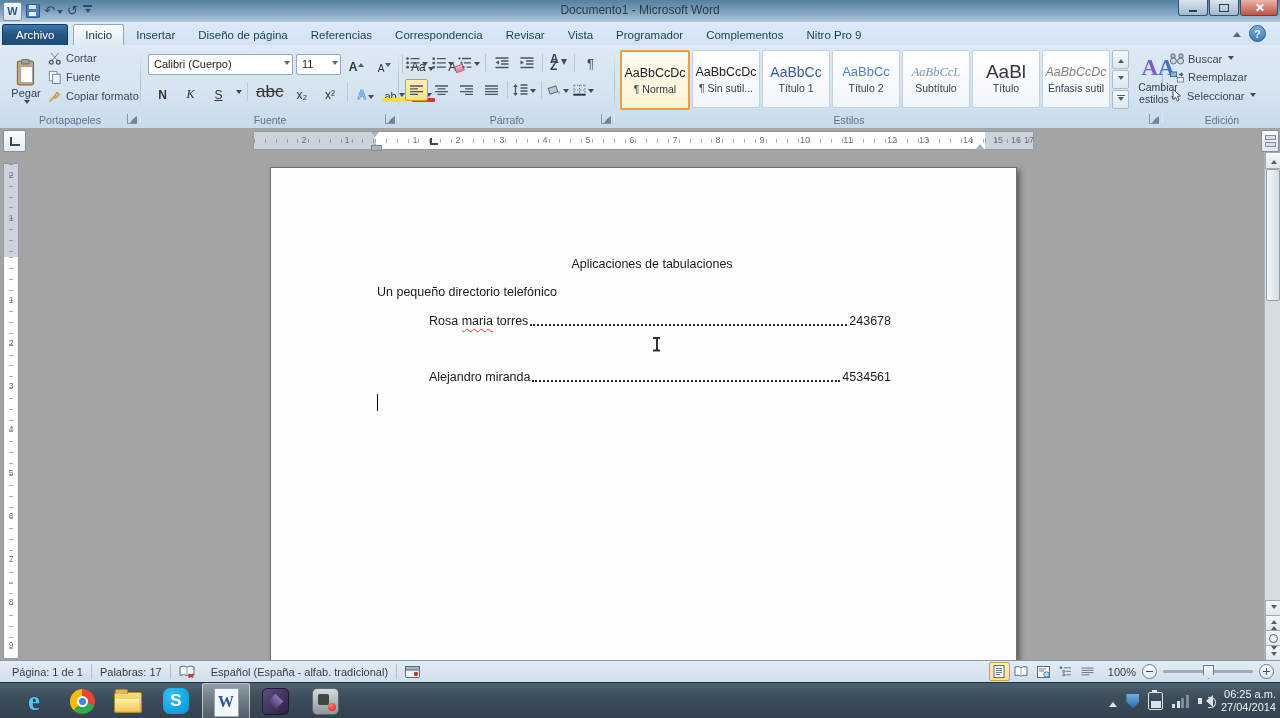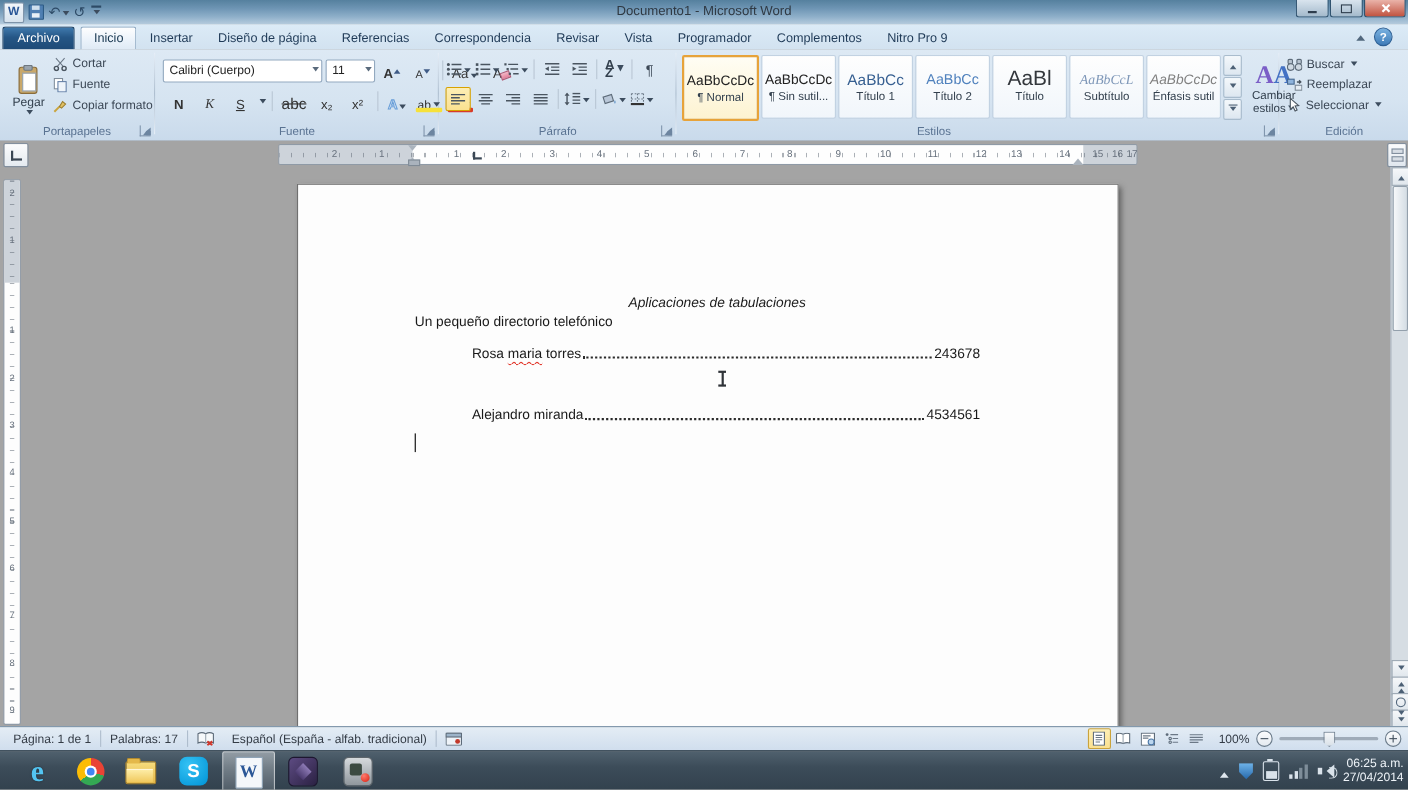--- a/index.html
+++ b/index.html
@@ -61,21 +61,21 @@
   #g-clip .paste{position:absolute;left:6px;top:4px;width:38px;height:66px;display:flex;flex-direction:column;align-items:center;font-size:11px;color:#33404e;}
   #g-clip .clip-rows{position:absolute;left:48px;top:6px;display:flex;flex-direction:column;gap:5px;}
 
   
   .combo{background:#fff;border:1px solid #93a9bf;border-radius:2px;height:19px;display:flex;align-items:center;
     font-size:11px;color:#222;padding:0 2px 0 5px;}
   .combo .dd{margin-left:4px;border-top-color:#5a6a7c;}
   .fbtn{height:20px;min-width:19px;padding:0 2px;display:flex;align-items:flex-end;justify-content:center;
     font-size:12px;color:#333;border:1px solid transparent;border-radius:2px;}
   .fb-b{font-weight:bold;} .fb-i{font-style:italic;font-family:"Liberation Serif",serif;}
-  .fb-u{text-decoration:underline;} .fb-s{text-decoration:line-through;font-size:14px;}
+  .fb-u{text-decoration:underline;} .fb-s{text-decoration:line-through;font-size:17px;}
   .tiny-tri-up{width:0;height:0;border:3px solid transparent;border-bottom:4px solid #3f5b86;margin-bottom:7px;margin-left:1px;}
   .tiny-tri-dn{width:0;height:0;border:3px solid transparent;border-top:4px solid #3f5b86;margin-bottom:4px;margin-left:1px;}
   .underbar{position:relative;}
   .underbar .bar{position:absolute;left:0;right:0;bottom:0px;height:4px;border-radius:1px;}
 
   
   .picon{height:20px;min-width:21px;display:flex;align-items:center;justify-content:center;border:1px solid transparent;border-radius:2px;}
   .picon.active{background:linear-gradient(#fdeeb5,#fbe190);border-color:#d8a200;}
   .sortAZ{font-size:12px;line-height:7px;width:9px;display:inline-block;color:#33404e;font-weight:bold;letter-spacing:0;word-break:break-all;}
 
@@ -124,21 +124,21 @@
   .rulbtn i{display:block;width:9px;height:3px;background:#d8dee5;border:1px solid #828f9e;}
   .vruler{position:absolute;left:3px;top:35px;width:14px;height:494px;background:#fdfdfd;border:1px solid #8f9aa6;border-radius:2px;}
   .vseg{position:absolute;left:0;right:0;
     background-image:repeating-linear-gradient(180deg,rgba(90,100,112,.5) 0 1px,transparent 1px 10.85px);
     background-size:4px 100%;background-position:center 0;background-repeat:no-repeat;}
   .vseg.gray{background-color:#cdd3da;}
   .vn{position:absolute;left:0;right:0;text-align:center;font-size:8.5px;color:#67717d;}
 
   .page{position:absolute;left:270px;top:39px;width:745px;height:493px;background:#fdfdfd;
     border:1px solid #6f6f6f;box-shadow:3px 3px 5px rgba(40,40,40,.55);}
-  .doc-heading{position:absolute;left:18px;top:100px;width:726px;text-align:center;font-size:12.5px;color:#1a1a1a;font-style:italic;}
+  .doc-heading{position:absolute;left:18px;top:89px;width:726px;text-align:center;font-size:12.5px;color:#1a1a1a;}
   .doc-intro{position:absolute;left:106px;top:117px;font-size:12.5px;color:#1a1a1a;}
   .entry{position:absolute;left:158px;width:462px;display:flex;align-items:flex-end;font-size:12.5px;color:#1a1a1a;line-height:16px;}
   .entry .leader{flex:1;border-bottom:2px dotted #2b2b2b;margin:0 2px 3px 2px;}
   .keepws{white-space:pre;}
   .miss{text-decoration:underline wavy #e23a2e;text-decoration-thickness:1px;text-underline-offset:2.5px;}
   .caret{position:absolute;left:106px;top:226px;width:1.4px;height:17px;background:#000;animation:blink 1.1s step-end infinite;}
   @keyframes blink{50%{opacity:0;}}
   .ibeam{position:absolute;left:381px;top:169px;width:9px;height:15px;}
   .ibeam:before{content:"";position:absolute;left:4px;top:1px;width:1.5px;height:13px;background:#2f3338;}
   .ibeam:after{content:"";position:absolute;left:1px;top:0;width:7px;height:1.5px;background:#2f3338;box-shadow:0 12.5px 0 #2f3338;}
@@ -479,26 +479,26 @@
         </div>
         <div class="stylecard">
           <span class="ssample s-t1">AaBbCc</span>
           <span class="sname">Título 1</span>
         </div>
         <div class="stylecard">
           <span class="ssample s-t2">AaBbCc</span>
           <span class="sname">Título 2</span>
         </div>
         <div class="stylecard">
+          <span class="ssample s-sub">AaBbCcL</span>
+          <span class="sname">Subtítulo</span>
+        </div>
+        <div class="stylecard">
           <span class="ssample s-tit">AaBl</span>
           <span class="sname">Título</span>
-        </div>
-        <div class="stylecard">
-          <span class="ssample s-sub">AaBbCcL</span>
-          <span class="sname">Subtítulo</span>
         </div>
         <div class="stylecard">
           <span class="ssample s-emf">AaBbCcDc</span>
           <span class="sname">Énfasis sutil</span>
         </div>
         <div class="galscroll">
           <div class="galbtn">
               <span class="tri-up"></span>
             </div>
           <div class="galbtn">

